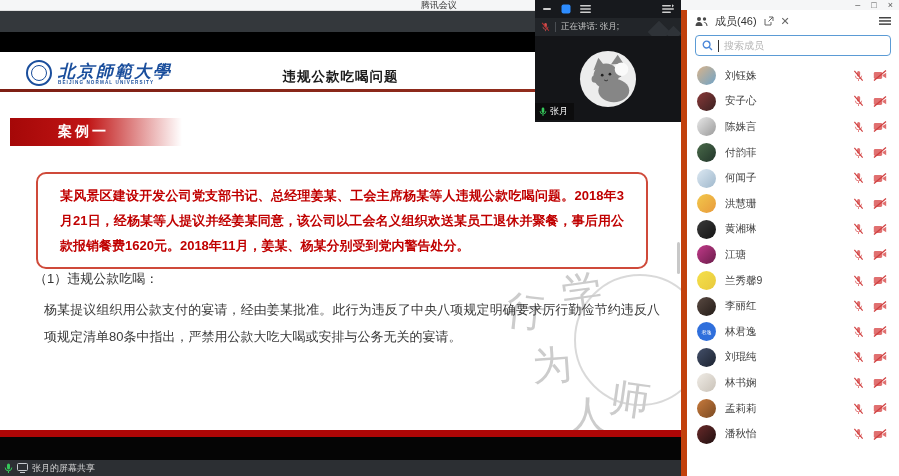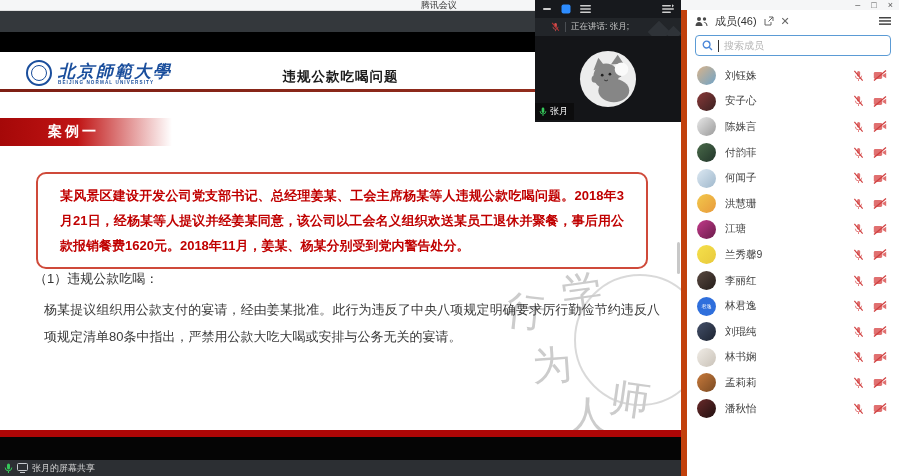--- a/index.html
+++ b/index.html
@@ -23,21 +23,21 @@
   
   .slide-logo { position:absolute; left:26px; top:8px; display:flex; align-items:center; gap:6px; }
   .logo-seal { width:26px; height:26px; border:2px solid #1a4e9c; border-radius:50%; position:relative; }
   .logo-seal::after { content:""; position:absolute; inset:3px; border:1px solid #1a4e9c; border-radius:50%; }
   .logo-text-cn { font-family:"DejaVu Serif","Liberation Serif",serif; font-style:italic; font-weight:bold; font-size:17px; color:#1a4e9c; letter-spacing:2px; line-height:18px; }
   .logo-text-en { font-size:4.6px; color:#1a4e9c; letter-spacing:1.1px; font-weight:bold; }
   .slide-title { position:absolute; left:0; right:0; top:16px; text-align:center; font-size:13.5px; font-weight:bold; color:#1a1a1a; letter-spacing:1px; }
   .slide-rule { position:absolute; left:0; top:37px; width:100%; height:3px; background:linear-gradient(90deg,#7e1f14,#96301f); }
 
   
-  .case-banner { position:absolute; left:0; top:66px; width:172px; height:28px; background:linear-gradient(90deg,#a50808 0%,#c01414 45%,rgba(255,255,255,0) 100%); display:flex; align-items:center; }
+  .case-banner { position:absolute; left:10px; top:66px; width:172px; height:28px; background:linear-gradient(90deg,#a50808 0%,#c01414 45%,rgba(255,255,255,0) 100%); display:flex; align-items:center; }
   .case-banner span { margin-left:48px; color:#fff; font-weight:bold; font-size:14px; letter-spacing:3px; }
 
   
   .case-box { position:absolute; left:36px; top:120px; width:612px; border:2px solid #cf4a3a; border-radius:10px; padding:9px 22px; }
   .case-box p { font-size:13px; font-weight:bold; color:#c00000; line-height:25px; text-align:justify; }
 
   
   .section-heading { position:absolute; left:34px; top:218px; font-size:13px; color:#333; }
   .body-text { position:absolute; left:44px; top:244px; width:616px; font-size:13px; color:#3a3a3a; line-height:27px; text-align:justify; }
 
@@ -55,21 +55,21 @@
   .scroll-hint { position:absolute; left:677px; top:242px; width:3px; height:32px; background:#c8c8c8; border-radius:2px; z-index:6; }
 
   
   .taskbar { height:16px; background:#2c2f33; display:flex; align-items:center; padding-left:4px; gap:4px; }
   .taskbar .share-label { color:#d6d6d6; font-size:9px; }
 
   
   .video-panel { position:absolute; left:535px; top:0; width:146px; height:122px; background:#17191d; z-index:10; display:flex; flex-direction:column; }
   .vp-toolbar { height:18px; display:flex; align-items:center; padding:0 7px; gap:9px; background:#17191d; }
   .vp-spacer { flex:1; }
-  .vp-speaking { position:relative; height:18px; background:#222529; display:flex; align-items:center; padding-left:16px; gap:5px; overflow:hidden; }
+  .vp-speaking { position:relative; height:18px; background:#222529; display:flex; align-items:center; padding-left:6px; gap:5px; overflow:hidden; }
   .vp-speaking .divider { width:1px; height:10px; background:#4a4e53; }
   .vp-speaking .speaking-label { color:#c8c8c8; font-size:8.5px; white-space:nowrap; }
   .diamond { position:absolute; background:#2f3338; transform:rotate(45deg); }
   .diamond.d1 { width:16px; height:16px; right:14px; top:6px; }
   .diamond.d2 { width:11px; height:11px; right:2px; top:10px; }
   .vp-video { position:relative; flex:1; background:#141518; display:flex; align-items:center; justify-content:center; }
   .vp-chip { position:absolute; left:0; bottom:2px; background:rgba(10,10,12,.85); display:flex; align-items:center; gap:3px; padding:2px 6px 2px 4px; }
   .vp-chip span { color:#fff; font-size:9px; }
 
   
@@ -367,20 +367,37 @@
               <line x1="1.5" y1="1" x2="10.5" y2="11.5" stroke="#d04040" stroke-width="1.3"></line>
             </svg>
       <svg width="14" height="11" viewBox="0 0 14 11">
               <rect x="0.8" y="2" width="8.4" height="7" rx="1.4" fill="#e07070"></rect>
               <path d="M9.6 5 13.2 2.8v5.4L9.6 6z" fill="#e07070"></path>
               <line x1="1" y1="10.4" x2="13" y2="0.6" stroke="#d04040" stroke-width="1.3"></line>
             </svg>
     </div>
   </div>
 
+  <div class="member-row">
+    <div class="avatar" style="background: linear-gradient(135deg, rgb(58, 58, 58), rgb(20, 20, 20));"></div>
+    <span class="member-name">黄湘琳</span>
+    <div class="row-icons">
+      <svg width="11" height="12" viewBox="0 0 12 13">
+              <rect x="4.4" y="1" width="3.4" height="6" rx="1.7" fill="#e07070"></rect>
+              <path d="M2.6 6.2a3.4 3.4 0 0 0 6.8 0" stroke="#e07070" fill="none"></path>
+              <line x1="6" y1="10" x2="6" y2="12" stroke="#e07070"></line>
+              <line x1="1.5" y1="1" x2="10.5" y2="11.5" stroke="#d04040" stroke-width="1.3"></line>
+            </svg>
+      <svg width="14" height="11" viewBox="0 0 14 11">
+              <rect x="0.8" y="2" width="8.4" height="7" rx="1.4" fill="#e07070"></rect>
+              <path d="M9.6 5 13.2 2.8v5.4L9.6 6z" fill="#e07070"></path>
+              <line x1="1" y1="10.4" x2="13" y2="0.6" stroke="#d04040" stroke-width="1.3"></line>
+            </svg>
+    </div>
+  </div>
 
   <div class="member-row">
     <div class="avatar" style="background: linear-gradient(135deg, rgb(194, 58, 138), rgb(106, 28, 74));"></div>
     <span class="member-name">江瑭</span>
     <div class="row-icons">
       <svg width="11" height="12" viewBox="0 0 12 13">
               <rect x="4.4" y="1" width="3.4" height="6" rx="1.7" fill="#e07070"></rect>
               <path d="M2.6 6.2a3.4 3.4 0 0 0 6.8 0" stroke="#e07070" fill="none"></path>
               <line x1="6" y1="10" x2="6" y2="12" stroke="#e07070"></line>
               <line x1="1.5" y1="1" x2="10.5" y2="11.5" stroke="#d04040" stroke-width="1.3"></line>

